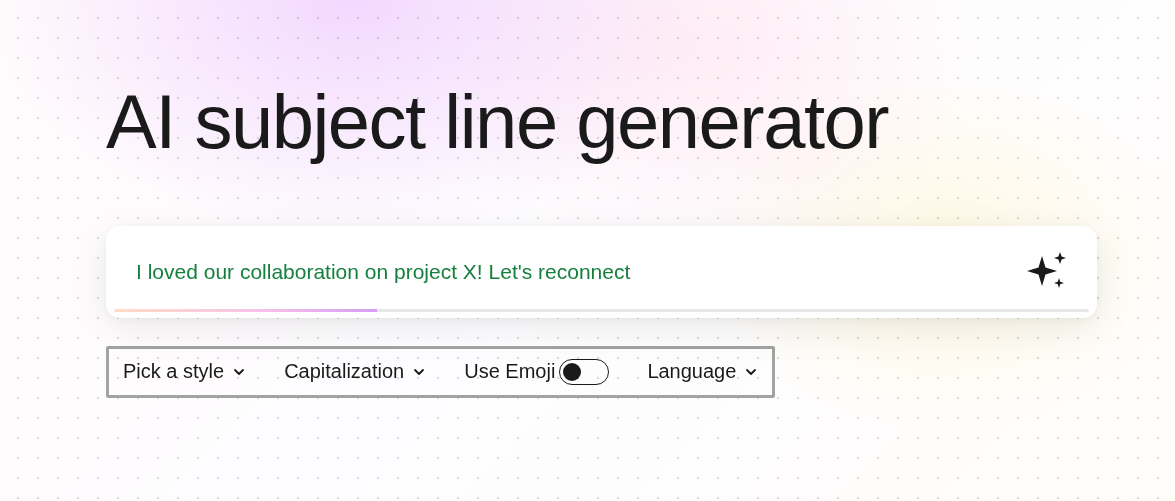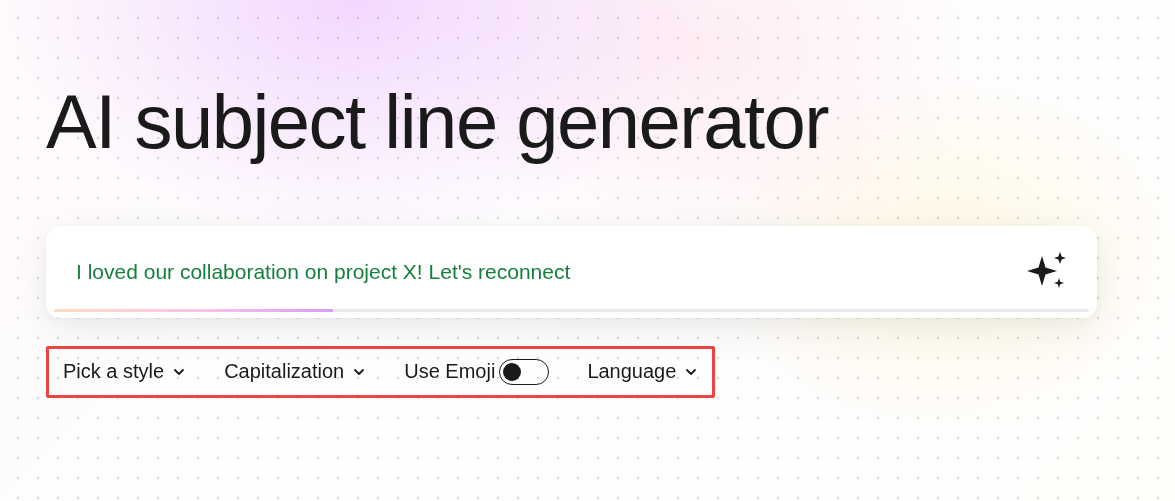--- a/index.html
+++ b/index.html
@@ -26,21 +26,21 @@
       position: absolute;
       inset: 0;
       background-image: radial-gradient(circle, rgba(0,0,0,0.15) 1px, transparent 1px);
       background-size: 20px 20px;
       background-position: 8px 8px;
       pointer-events: none;
     }
 
     .container {
       position: relative;
-      padding: 80px 78px 0 46px;
+      padding: 80px 78px 0 106px;
     }
 
     .title {
       font-size: 76px;
       font-weight: 500;
       letter-spacing: -1.5px;
       color: #1a1a1a;
       margin-bottom: 62px;
       line-height: 1.1;
     }
@@ -95,21 +95,21 @@
       align-items: center;
       justify-content: center;
       cursor: pointer;
     }
 
     .controls-row {
       margin-top: 28px;
       display: flex;
       align-items: center;
       gap: 38px;
-      border: 3px solid #ef4444;
+      border: 3px solid #a3a3a3;
       border-radius: 2px;
       padding: 10px 14px;
       width: fit-content;
     }
 
     .dropdown-control {
       display: flex;
       align-items: center;
       gap: 8px;
       font-size: 20px;

